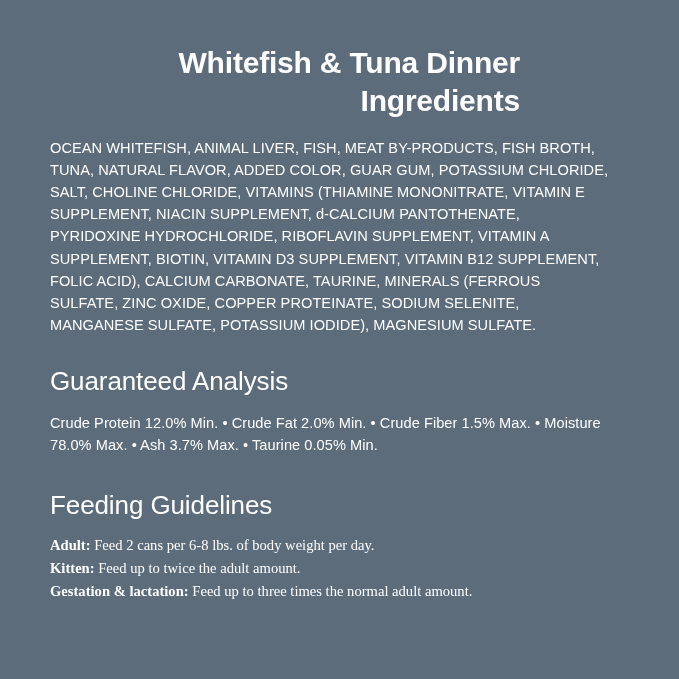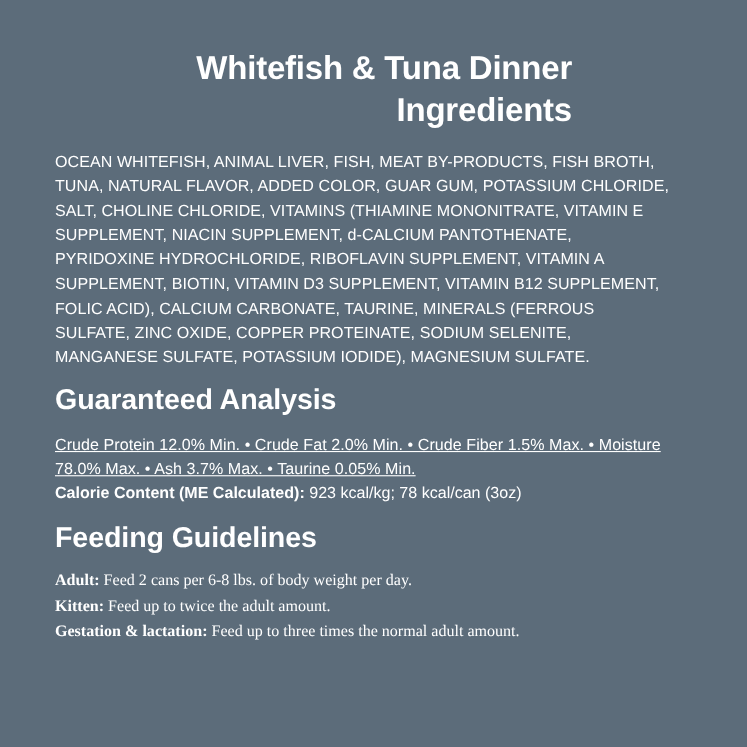--- a/index.html
+++ b/index.html
@@ -32,32 +32,31 @@
   }
   .body-text {
     font-size: 14.6px;
     line-height: 1.52;
     letter-spacing: 0.05px;
     margin: 0;
     max-width: 560px;
   }
   .section-heading {
     font-size: 26px;
-    font-weight: bold;
+    font-weight: normal;
     line-height: 1.2;
     letter-spacing: -0.1px;
-    margin: 12px 0 14px 0;
+    margin: 30px 0 14px 0;
   }
   .analysis-text {
     font-size: 14.6px;
     line-height: 1.52;
     letter-spacing: 0.05px;
-    margin: 0 0 1px 0;
+    margin: 0 0 34px 0;
     max-width: 570px;
-    text-decoration: underline;
   }
   .calorie-line {
     font-size: 14.6px;
     line-height: 1.5;
     margin: 0;
   }
   .calorie-line b {
     font-weight: bold;
   }
   .feeding-list {
@@ -81,24 +80,20 @@
 <div class="page">
 
   <h1 class="title">Whitefish &amp; Tuna Dinner Ingredients</h1>
 
   <p class="body-text">OCEAN WHITEFISH, ANIMAL LIVER, FISH, MEAT BY-PRODUCTS, FISH BROTH, TUNA, NATURAL FLAVOR, ADDED COLOR, GUAR GUM, POTASSIUM CHLORIDE, SALT, CHOLINE CHLORIDE, VITAMINS (THIAMINE MONONITRATE, VITAMIN E SUPPLEMENT, NIACIN SUPPLEMENT, d-CALCIUM PANTOTHENATE, PYRIDOXINE HYDROCHLORIDE, RIBOFLAVIN SUPPLEMENT, VITAMIN A SUPPLEMENT, BIOTIN, VITAMIN D3 SUPPLEMENT, VITAMIN B12 SUPPLEMENT, FOLIC ACID), CALCIUM CARBONATE, TAURINE, MINERALS (FERROUS SULFATE, ZINC OXIDE, COPPER PROTEINATE, SODIUM SELENITE, MANGANESE SULFATE, POTASSIUM IODIDE), MAGNESIUM SULFATE.</p>
 
   <h2 class="section-heading">Guaranteed Analysis</h2>
 
   <p class="analysis-text">Crude Protein 12.0% Min. • Crude Fat 2.0% Min. • Crude Fiber 1.5% Max. • Moisture 78.0% Max. • Ash 3.7% Max. • Taurine 0.05% Min.</p>
 
-  <p class="calorie-line">
-    <b>Calorie Content (ME Calculated):</b>
-    <span>923 kcal/kg; 78 kcal/can (3oz)</span>
-  </p>
 
   <h2 class="section-heading">Feeding Guidelines</h2>
 
   <ul class="feeding-list">
     <li>
       <span class="lbl">Adult:</span>
       <span>Feed 2 cans per 6-8 lbs. of body weight per day.</span>
     </li>
     <li>
       <span class="lbl">Kitten:</span>

